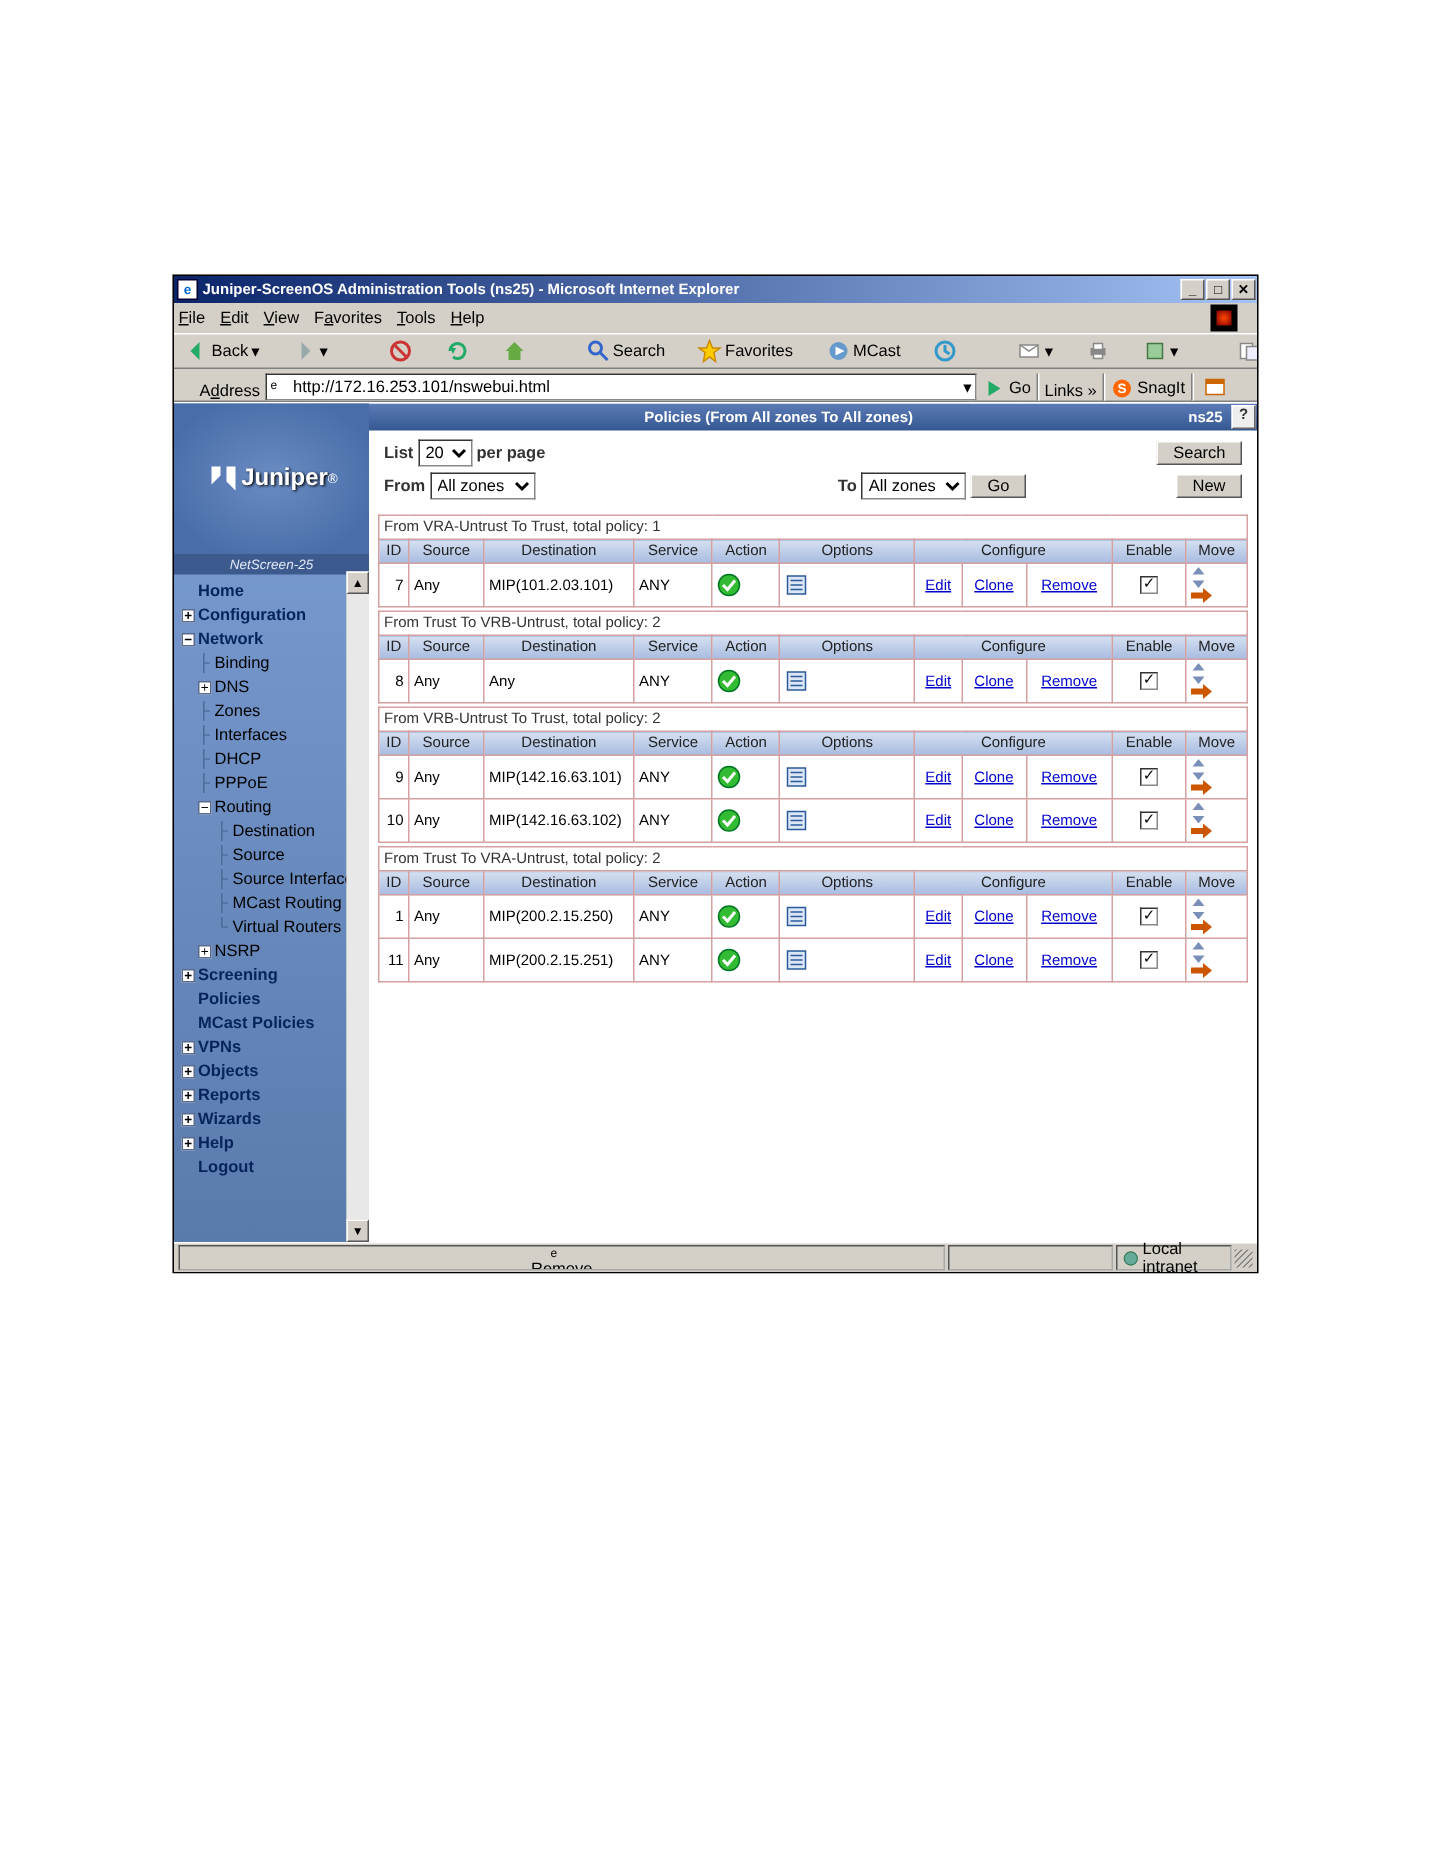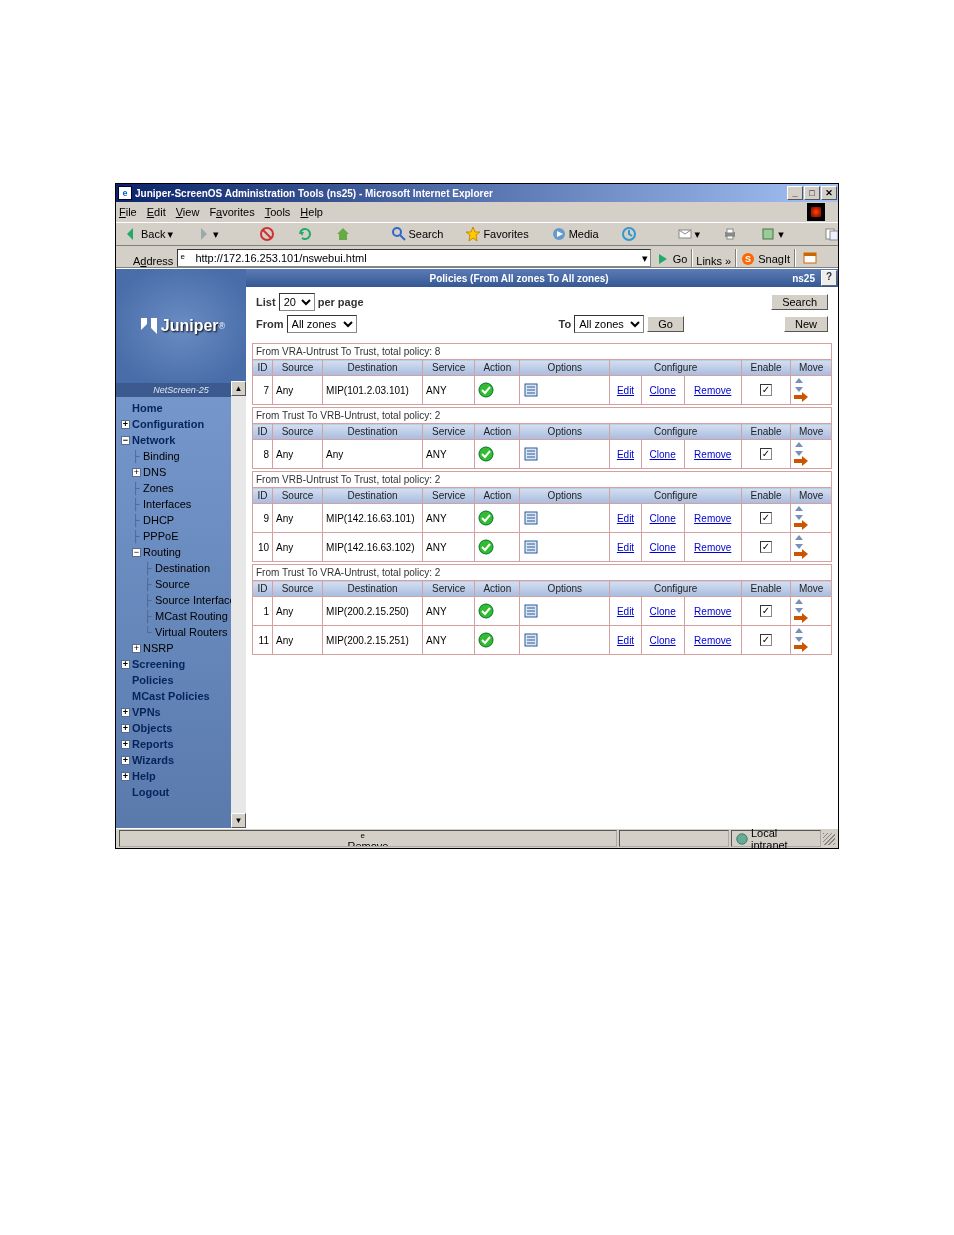--- a/index.html
+++ b/index.html
@@ -23,21 +23,21 @@
   .sep{width:1px;height:18px;background:#808080;box-shadow:1px 0 0 #fff;margin:0 1px}
 
   .addrbar{height:22px;background:#d4d0c8;border-bottom:1px solid #808080;display:flex;align-items:flex-end;padding:0 17px;font-size:11px;gap:4px}
   .addrbar .addrin{flex:1;height:18px;border:1px inset #888;background:#fff;display:flex;align-items:center;padding:0 2px;font-size:11px}
   .gobtn{display:inline-flex;align-items:center;gap:2px}
   .vsep{width:1px;height:18px;background:#808080;box-shadow:1px 0 0 #fff}
 
   #client{height:560px;display:flex;background:#fff;border-top:1px solid #fff}
 
   .sidebar{width:130px;background:linear-gradient(to bottom,#7c9fd4,#5a7aac);color:#fff;position:relative;display:flex;flex-direction:column}
-  .brand{height:114px;display:flex;align-items:center;justify-content:center;background:radial-gradient(ellipse at center,#6b8cc4 0%,#486da8 80%)}
+  .brand{height:100px;display:flex;align-items:center;justify-content:center;background:radial-gradient(ellipse at center,#6b8cc4 0%,#486da8 80%)}
   .brand-txt{font-family:Arial;font-weight:bold;font-size:16px;color:#fff;text-shadow:1px 1px 2px #000}
   .devlabel{background:#3d5a8e;text-align:center;font-size:9px;font-style:italic;padding:2px;color:#e0e7f4}
   .navpane{flex:1;overflow:hidden;padding-left:3px;padding-top:3px}
   .sidebar .row{display:flex;align-items:center;height:16px;font-size:11px;color:#000;cursor:pointer}
   .sidebar .row.bold{font-weight:bold;color:#06235c}
   .sidebar .toggle{width:9px;height:9px;border:1px solid #5b6b8e;background:#fff;color:#000;font-size:9px;line-height:7px;text-align:center;margin-right:2px;display:inline-block}
   .sidebar .bar{display:inline-block;width:9px;margin-right:2px;color:#46628f}
   .sidebar .l0{padding-left:2px}
   .sidebar .l1{padding-left:13px}
   .sidebar .l2{padding-left:25px}
@@ -63,21 +63,21 @@
   .tbl th{background:linear-gradient(to bottom,#d4dff0,#a8bce0);font-weight:normal;color:#222;text-align:center}
   .tbl .id{text-align:right;width:20px}
   .tbl .c{text-align:center}
   .tbl a{color:#0000cc;text-decoration:underline}
   .ck{display:inline-block;width:12px;height:12px;border:1px inset #888;background:#fff;color:#000;font-size:10px;line-height:10px;text-align:center}
 
   .statbar{height:20px;background:#d4d0c8;border-top:1px solid #fff;display:flex;align-items:center;font-size:11px;padding:0 3px}
   .statbar .seg{border:1px inset #aaa;height:17px;display:inline-flex;align-items:center;padding:0 3px}
   .statbar .main{flex:1}
   .statbar .prog{width:110px;margin-left:2px}
-  .statbar .zone{width:90px;margin-left:2px}
+  .statbar .zone{width:77px;margin-left:2px}
   .grip{width:12px;height:12px;margin-left:2px;background:repeating-linear-gradient(135deg,#888 0 1px,transparent 1px 3px)}
 
   
   svg{display:block}
 </style>
 </head>
 <body>
 
 <div id="win">
 
@@ -142,21 +142,21 @@
         <svg class="ico" viewBox="0 0 16 16">
           <polygon points="8,1 10,6 15,6 11,9 12,15 8,12 4,15 5,9 1,6 6,6" fill="#fc0" stroke="#c80"></polygon>
         </svg>
         <span>Favorites</span>
       </span>
     <span class="tbtn">
         <svg class="ico" viewBox="0 0 16 16">
           <circle cx="8" cy="8" r="6" fill="#69c"></circle>
           <polygon points="6,5 12,8 6,11" fill="#fff"></polygon>
         </svg>
-        <span>Media</span>
+        <span>MCast</span>
       </span>
     <span class="tbtn">
         <svg class="ico" viewBox="0 0 16 16">
           <circle cx="8" cy="8" r="6" fill="none" stroke="#39c" stroke-width="2"></circle>
           <path d="M8 4v4l3 2" fill="none" stroke="#39c" stroke-width="2"></path>
         </svg>
       </span>
     <span class="sep"></span>
     <span class="tbtn"><svg class="ico" viewBox="0 0 16 16">
           <rect x="2" y="4" width="12" height="8" fill="#fff" stroke="#888"></rect>
@@ -363,21 +363,21 @@
           <button class="btn3d">Go</button>
           <span style="width:100px"></span>
           <button class="btn3d">New</button>
         </div>
       </div>
 
       <div id="groups">
           <table class="tbl">
             <tbody>
               <tr class="ghdr">
-                <td colspan="11">From VRA-Untrust To Trust, total policy: 8</td>
+                <td colspan="11">From VRA-Untrust To Trust, total policy: 1</td>
               </tr>
               <tr>
                 <th>ID</th>
                 <th>Source</th>
                 <th style="width:100px">Destination</th>
                 <th>Service</th>
                 <th>Action</th>
                 <th style="width:90px">Options</th>
                 <th colspan="3">Configure</th>
                 <th>Enable</th>

